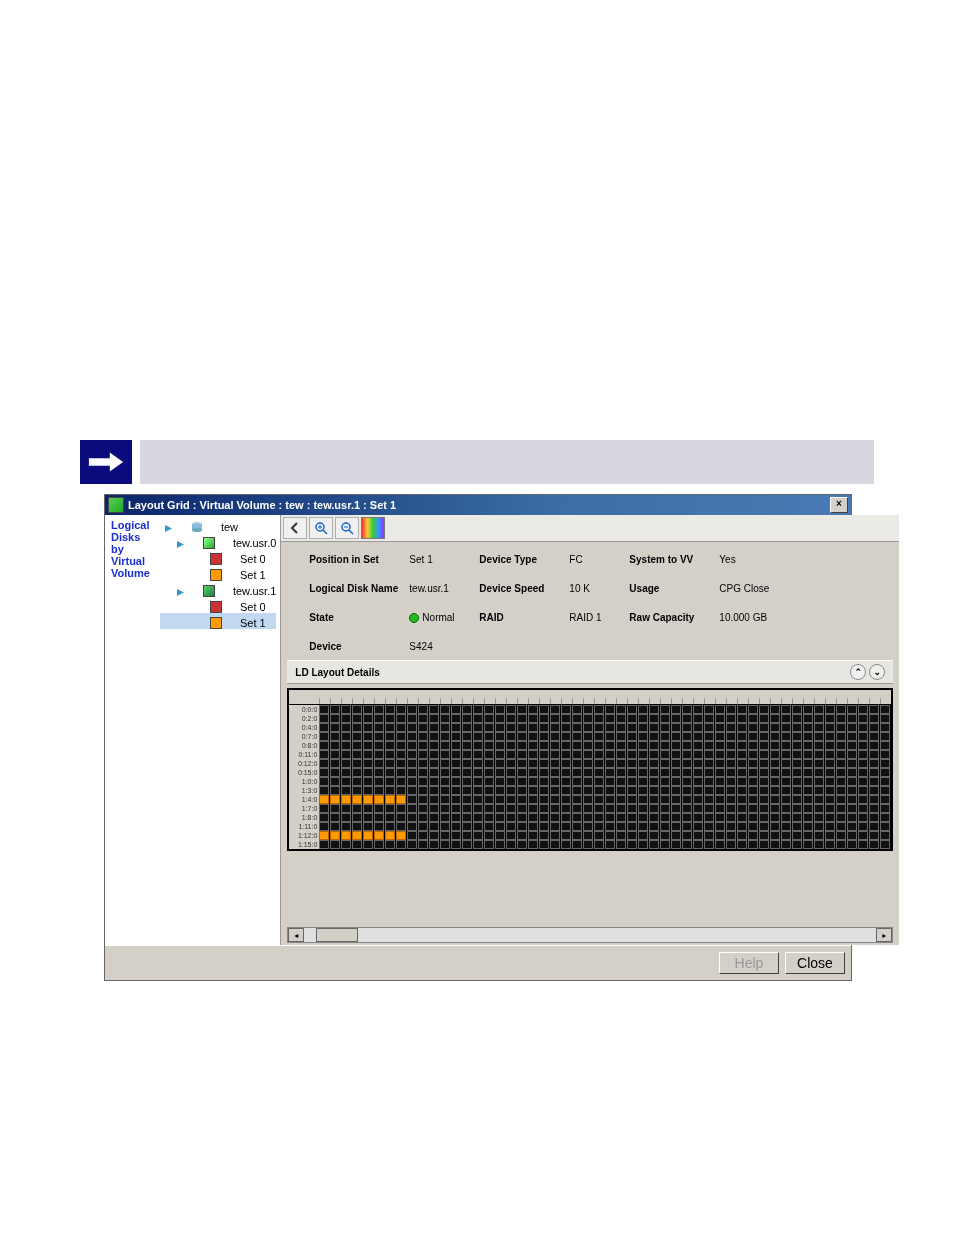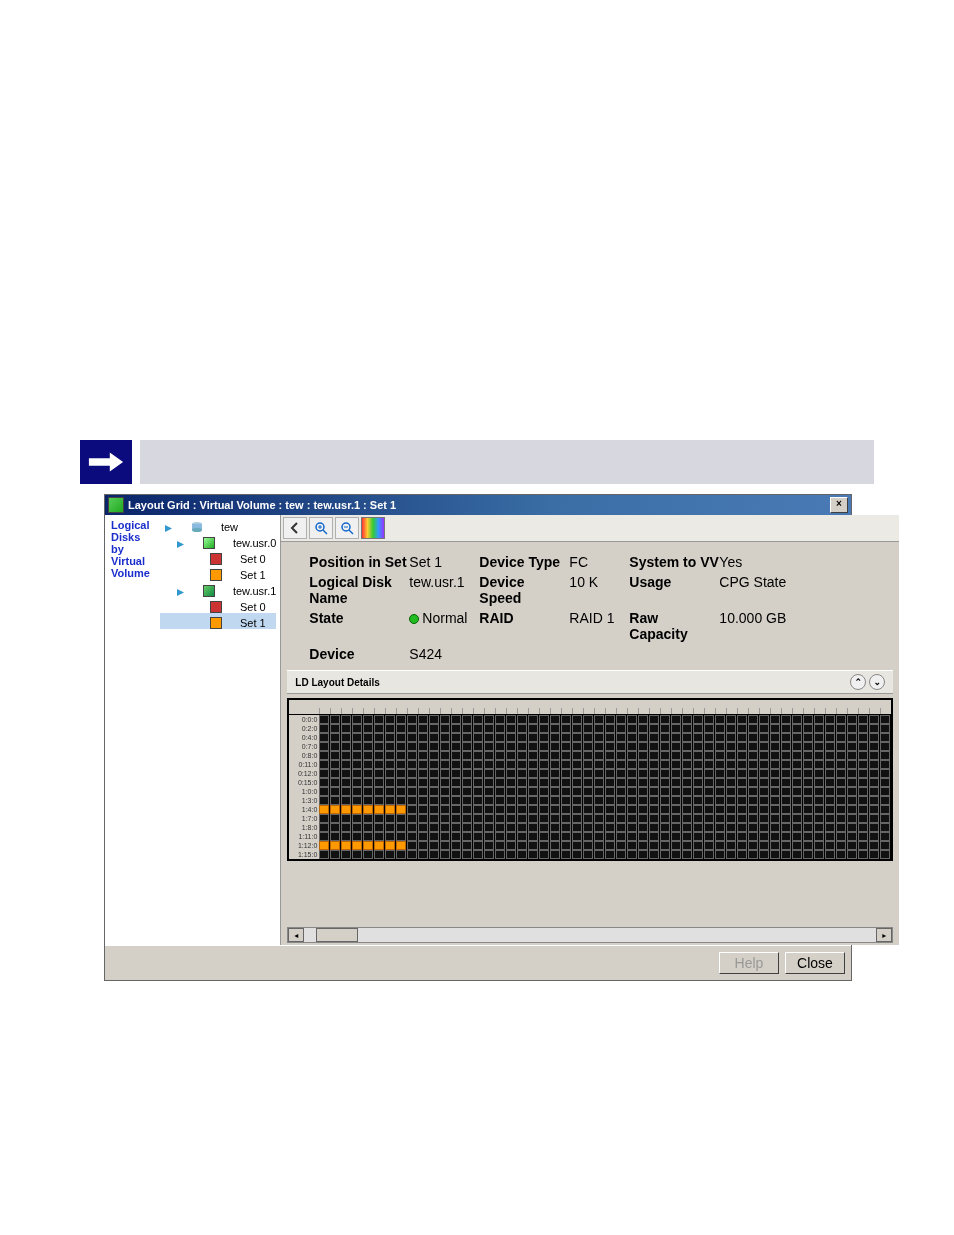--- a/index.html
+++ b/index.html
@@ -133,22 +133,22 @@
     width: 22px; height: 20px;
     background: linear-gradient(90deg,#f33,#fc3,#3c3,#39f,#93f);
     border: 1px solid #777;
     cursor: pointer;
   }
 
   .details {
     padding: 12px 16px 8px 28px;
     display: grid;
     grid-template-columns: 100px 70px 90px 60px 90px 80px;
-    row-gap: 4px;
-    font-size: 14px;
+    row-gap: 18px;
+    font-size: 10px;
   }
   .lbl { font-weight: bold; }
   .val {}
   .green-dot {
     display:inline-block;width:8px;height:8px;border-radius:50%;
     background:#2b2;border:1px solid #060;vertical-align:middle;margin-right:3px;
   }
 
   .section-hdr {
     background: #e8e6e1;
@@ -346,21 +346,21 @@
         <span class="lbl">Device Type</span>
         <span class="val">FC</span>
         <span class="lbl">System to VV</span>
         <span class="val">Yes</span>
 
         <span class="lbl">Logical Disk Name</span>
         <span class="val">tew.usr.1</span>
         <span class="lbl">Device Speed</span>
         <span class="val">10 K</span>
         <span class="lbl">Usage</span>
-        <span class="val">CPG State</span>
+        <span class="val">CPG Close</span>
 
         <span class="lbl">State</span>
         <span class="val"><span class="green-dot"></span><span>Normal</span></span>
         <span class="lbl">RAID</span>
         <span class="val">RAID 1</span>
         <span class="lbl">Raw Capacity</span>
         <span class="val">10.000 GB</span>
 
         <span class="lbl">Device</span>
         <span class="val">S424</span>

